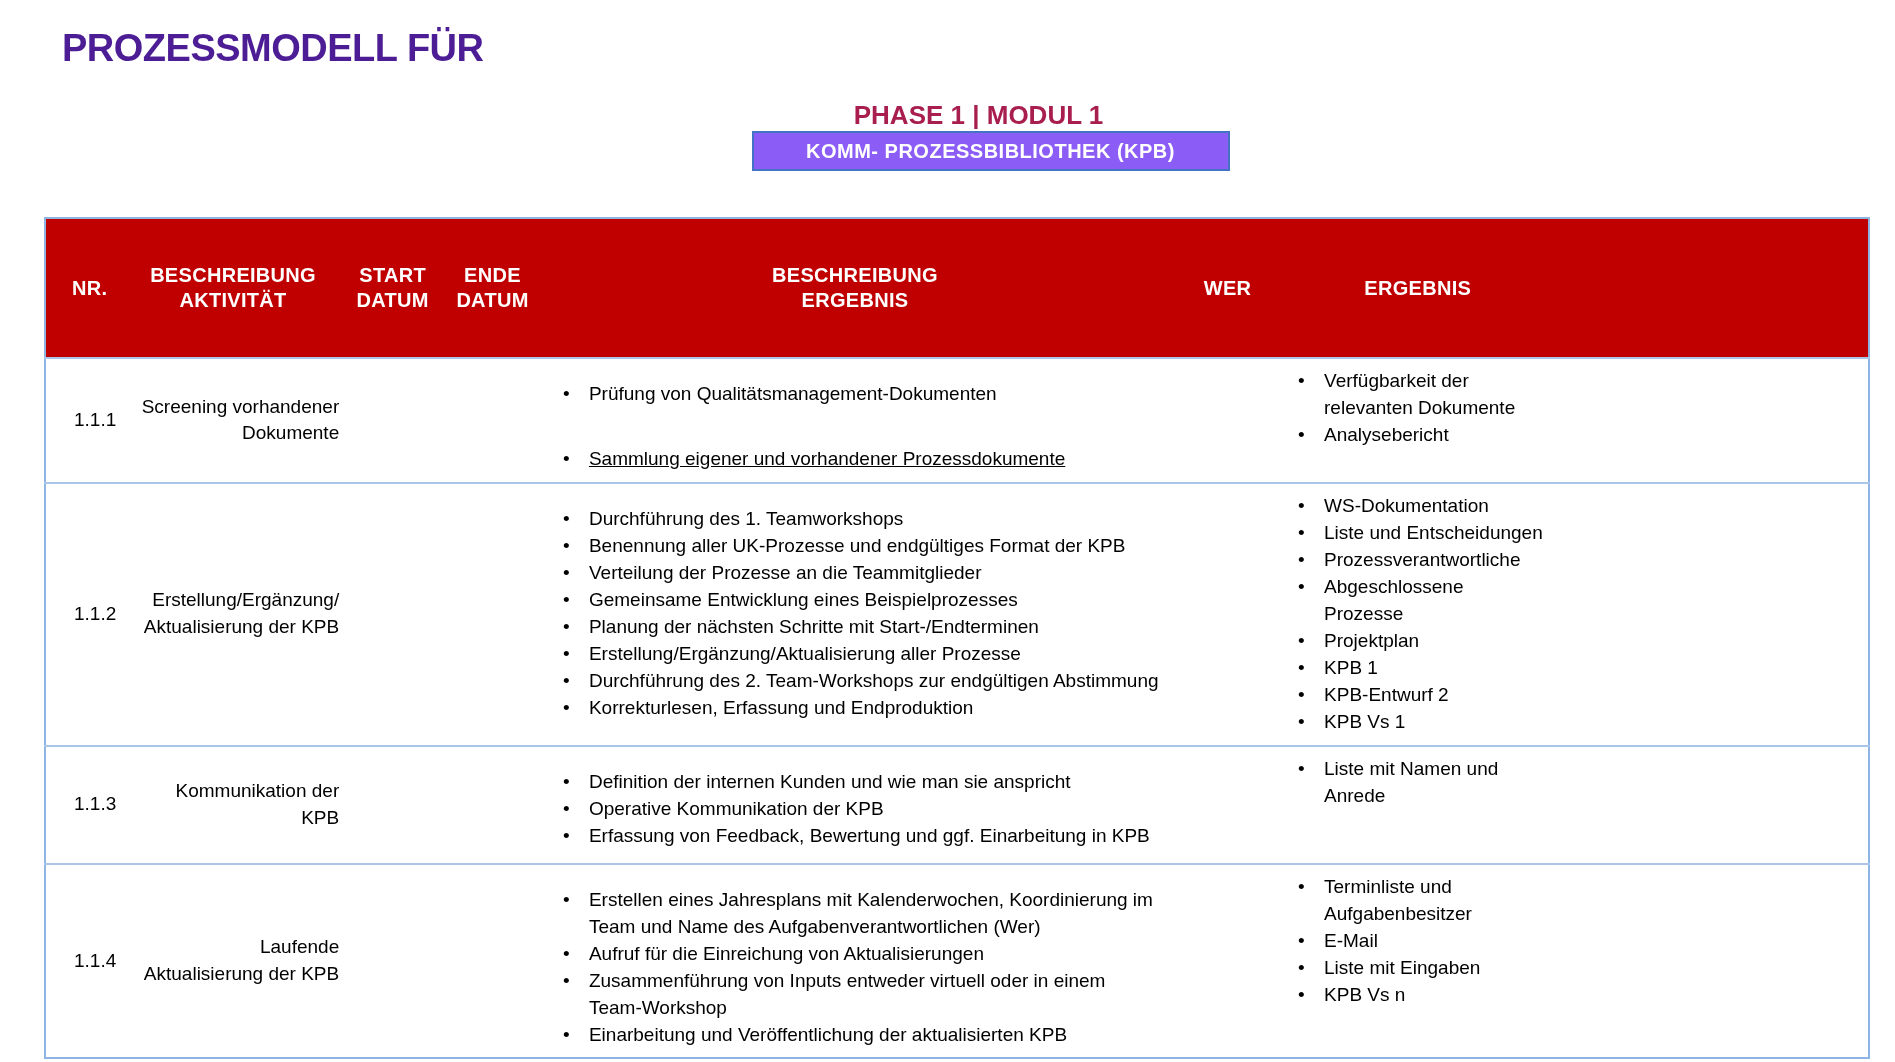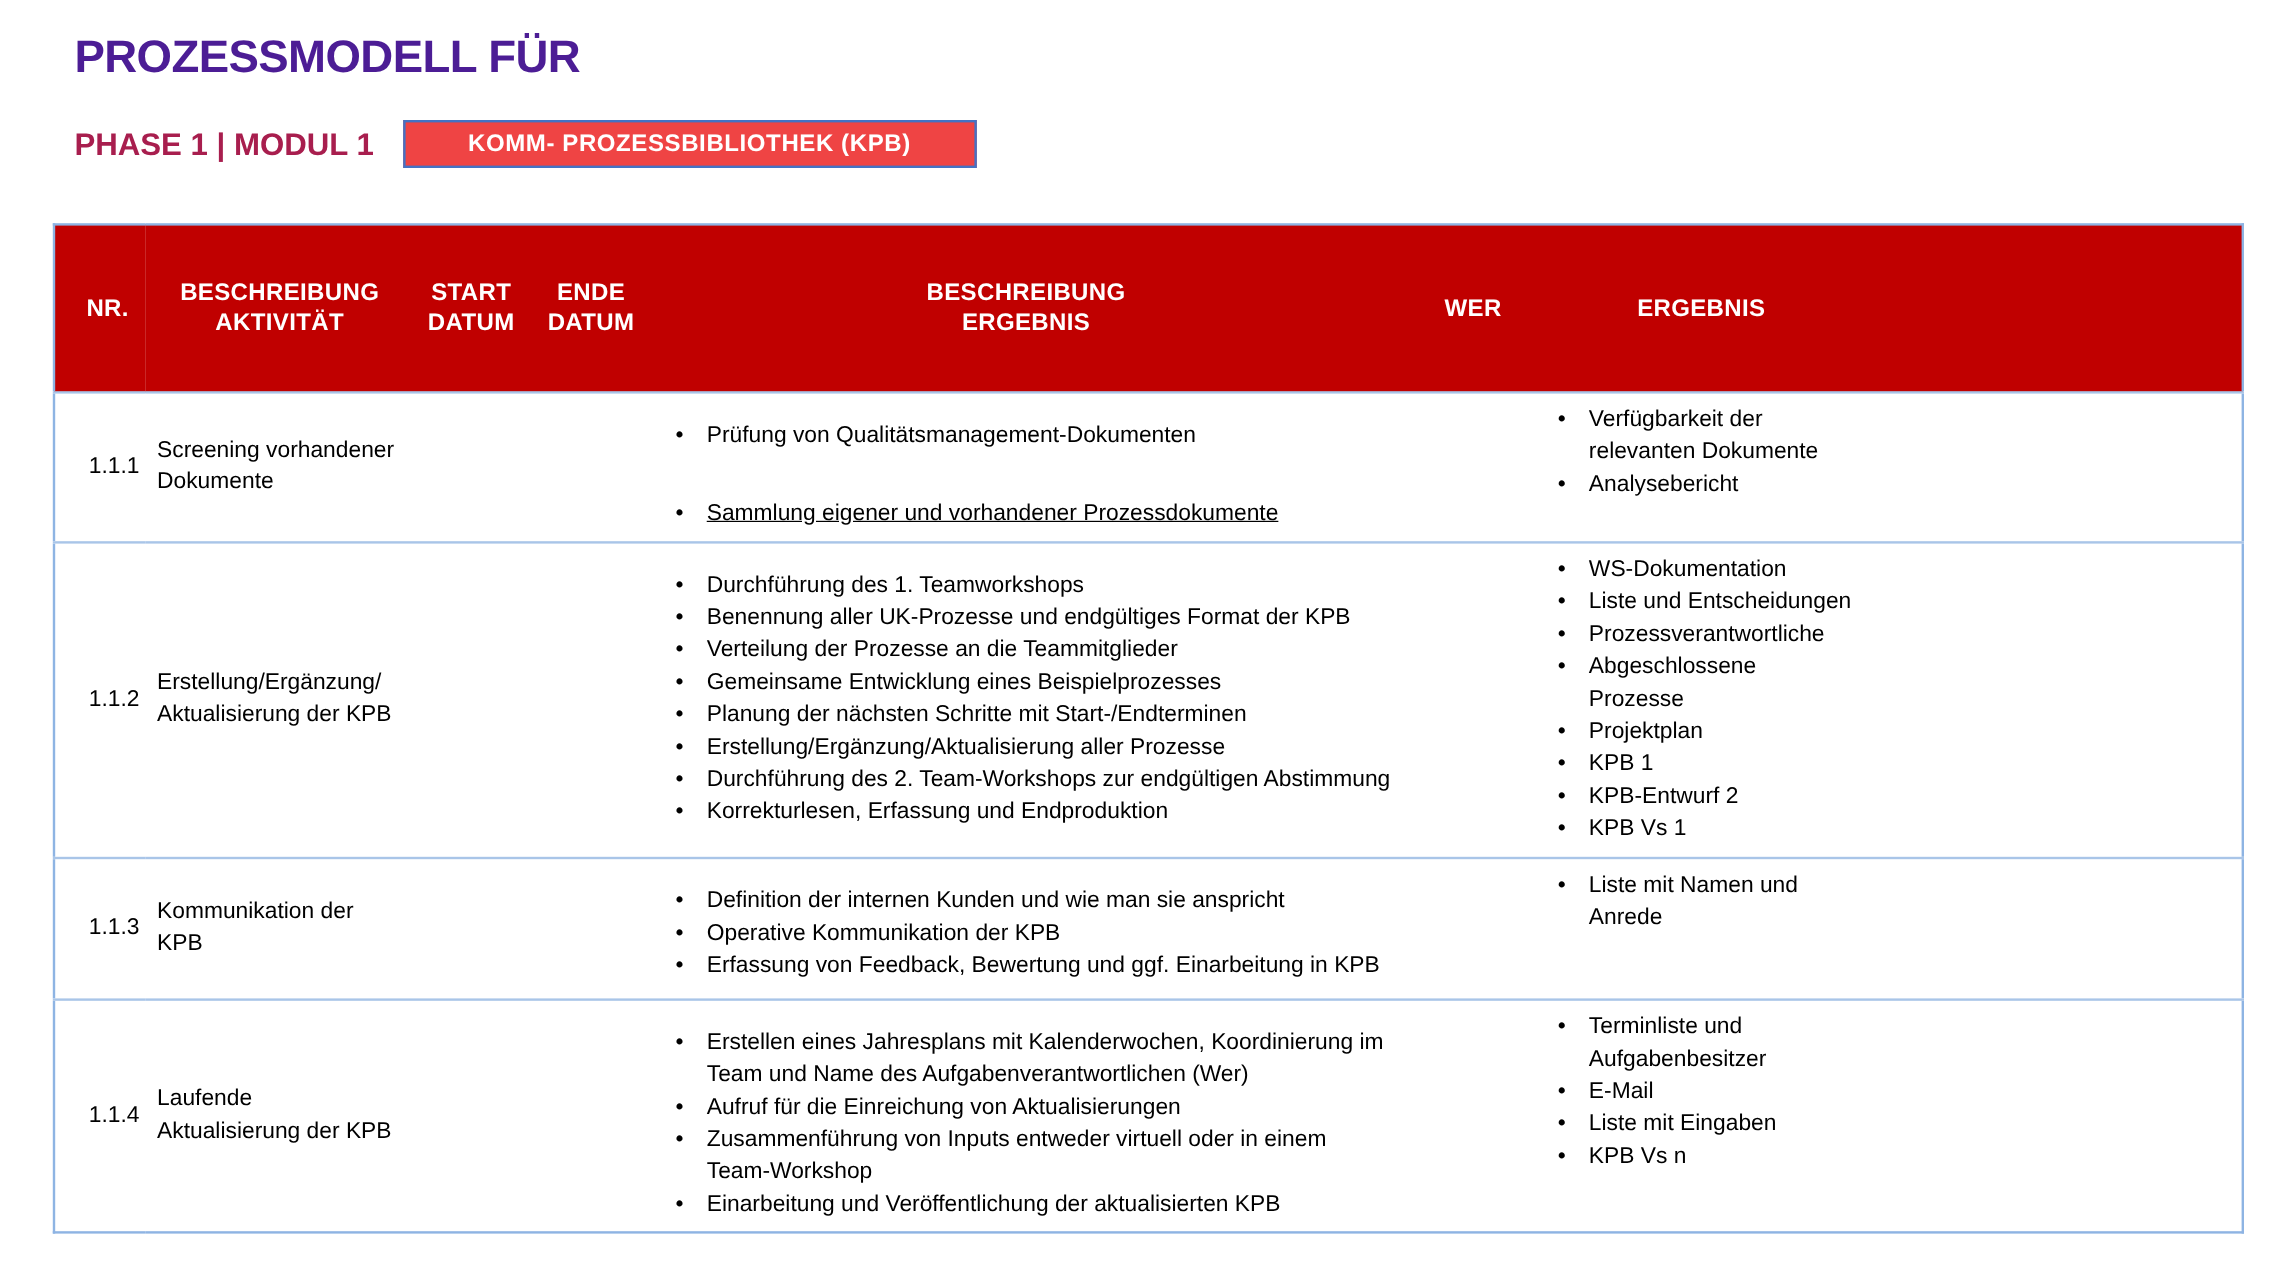--- a/index.html
+++ b/index.html
@@ -19,32 +19,33 @@
     font-size: 38px;
     line-height: 40px;
     letter-spacing: -0.5px;
     color: #4c1d95;
     text-transform: uppercase;
   }
   .phase-row {
     margin-top: 32px;
     display: flex;
     align-items: center;
+    flex-direction: column;
   }
   .phase-label {
     font-weight: 800;
     font-size: 26px;
     letter-spacing: 0px;
     color: #A81E4E;
   }
   .kpb-badge {
     margin-left: 24px;
     width: 478px;
     height: 40px;
-    background: #ef4444;
+    background: #8b5cf6;
     border: 2px solid #4472C4;
     display: flex;
     align-items: center;
     justify-content: center;
     color: #ffffff;
     font-weight: 800;
     font-size: 20px;
     letter-spacing: 0.5px;
   }
 
@@ -93,20 +94,21 @@
   td.cell-nr {
     vertical-align: middle;
     padding-left: 28px;
     font-size: 19px;
   }
   td.cell-akt {
     vertical-align: middle;
     padding-left: 10px;
     padding-right: 6px;
     white-space: pre-line;
+    text-align: right;
   }
   td.cell-schritte { padding: 22px 6px 9px 14px; }
   td.cell-ergebnis { padding: 9px 0 9px 4px; }
   td.cell-ergebnis ul { max-width: 262px; }
 
   ul.bullet-list { list-style: none; }
   ul.bullet-list li {
     position: relative;
     padding-left: 30px;
   }

